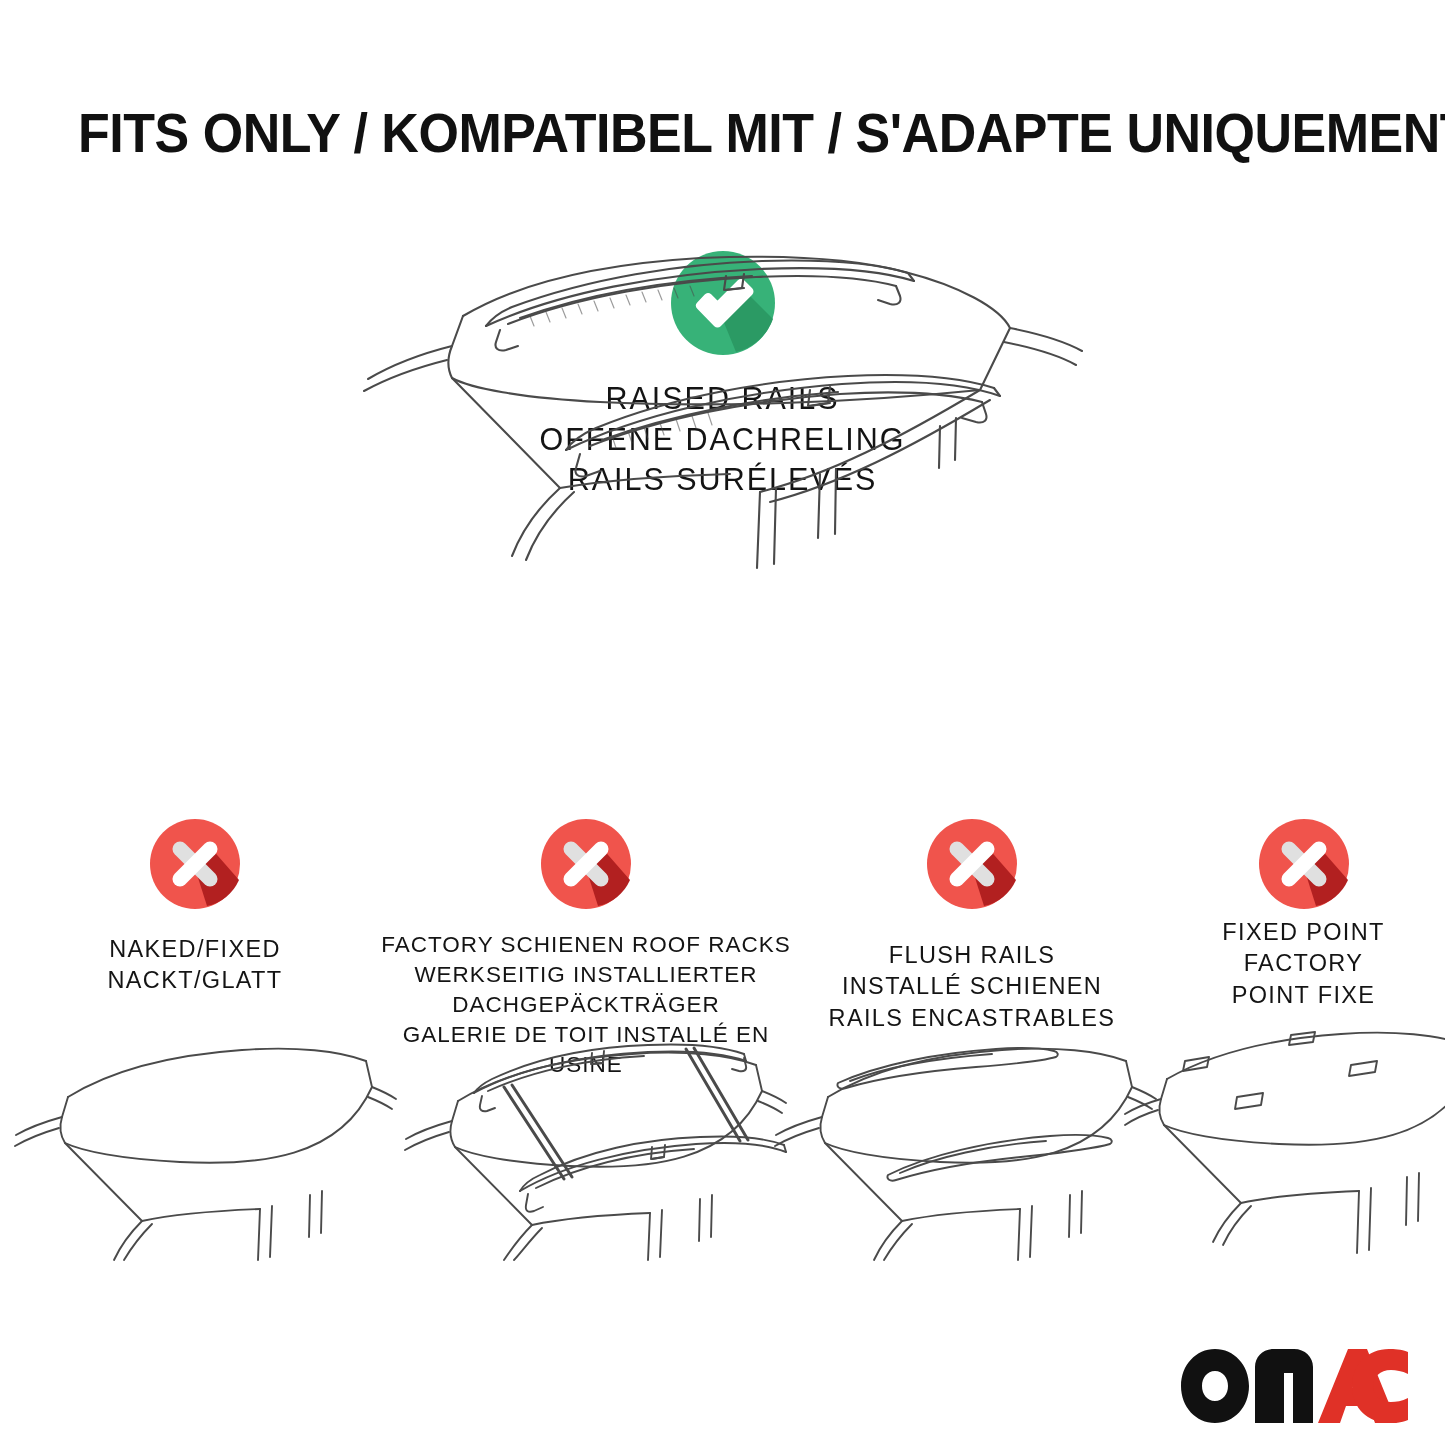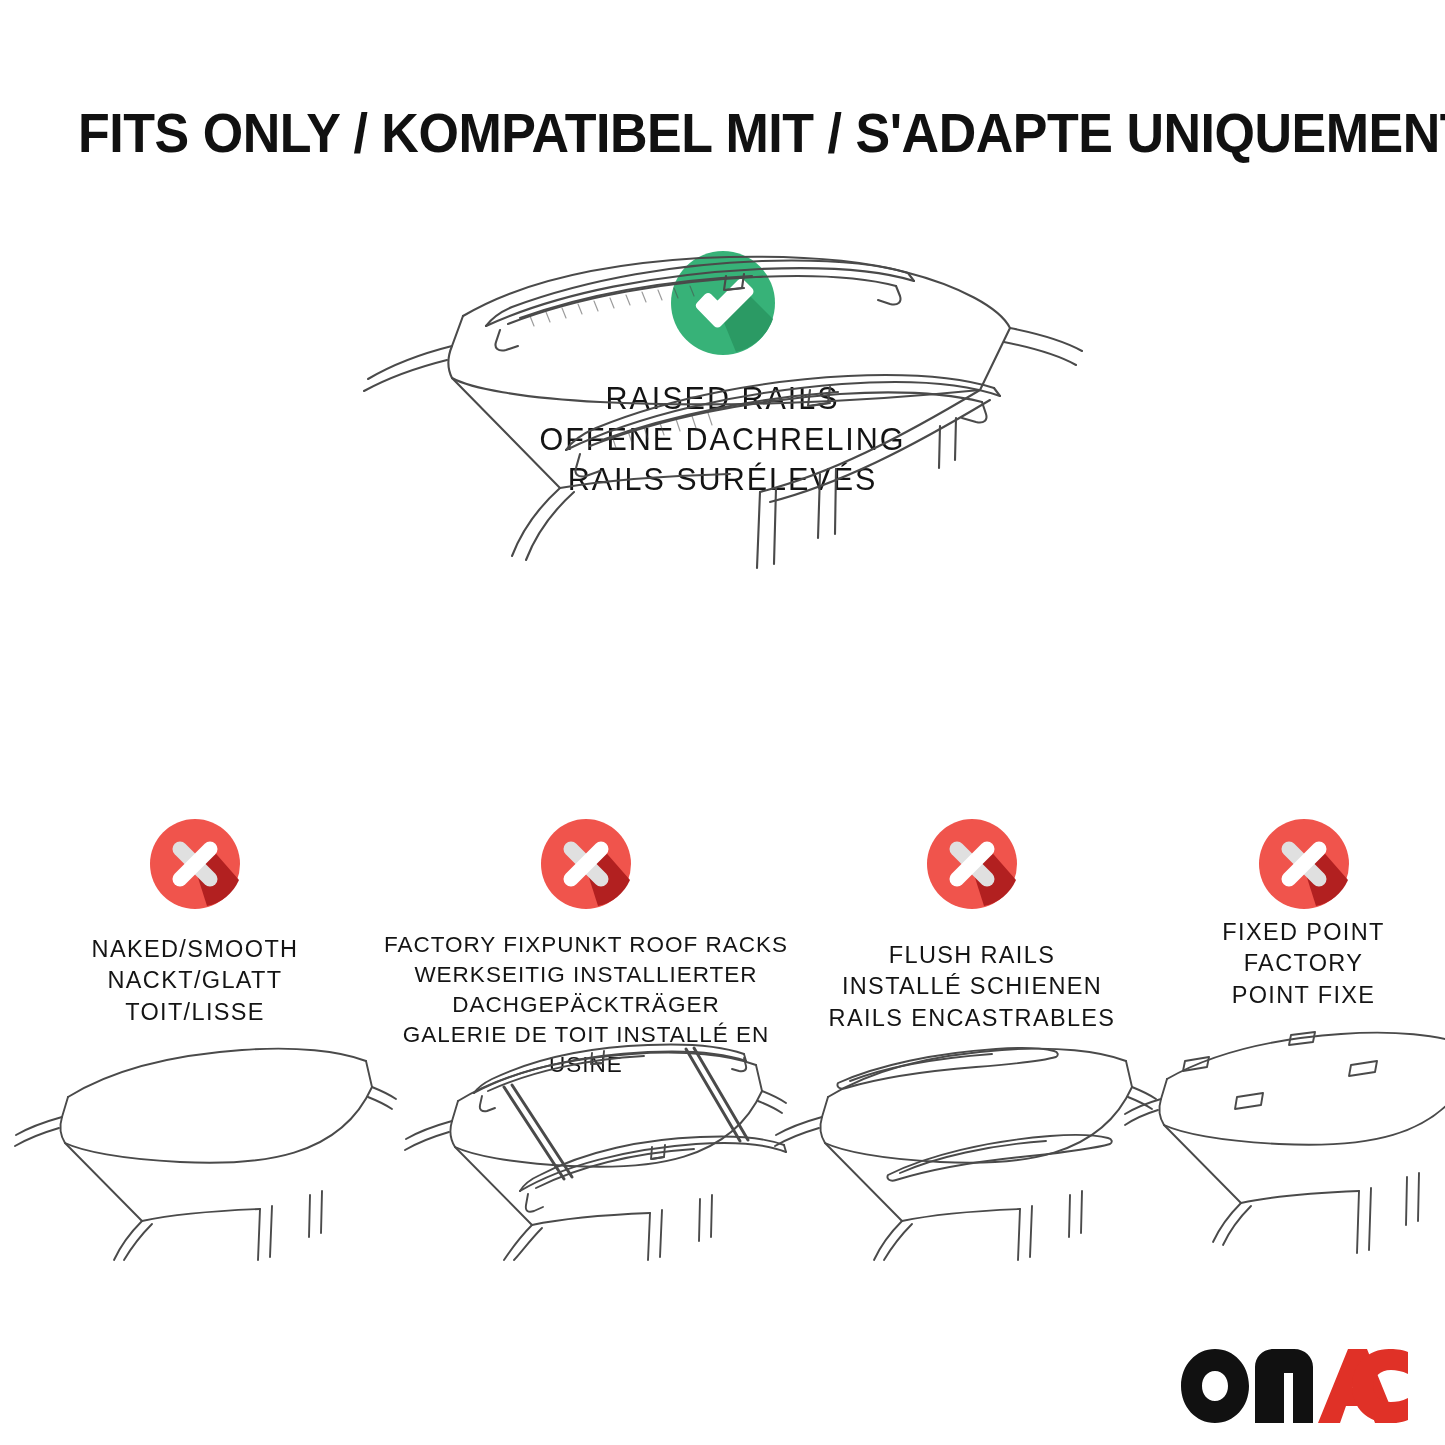--- a/index.html
+++ b/index.html
@@ -223,39 +223,38 @@
         <svg width="92" height="92" viewBox="0 0 92 92">
           <circle cx="46" cy="46" r="45" fill="#f0544c"></circle>
           <path d="M44 44 L62 30 L90 62 A45 45 0 0 1 58 88 Z" fill="#b22020"></path>
           <g stroke-linecap="round" stroke-width="15">
             <line x1="31" y1="31" x2="61" y2="61" stroke="#e0e0e0"></line>
             <line x1="31" y1="61" x2="61" y2="31" stroke="#ffffff"></line>
           </g>
         </svg>
       </div>
       <div class="label col-label">
-        <div>NAKED/SMOOTH</div>
+        <div>NAKED/FIXED</div>
         <div>NACKT/GLATT</div>
-        <div>TOIT/LISSE</div>
       </div>
     </div>
 
     <div class="col col-2">
       <div class="x-wrap">
         <svg width="92" height="92" viewBox="0 0 92 92">
           <circle cx="46" cy="46" r="45" fill="#f0544c"></circle>
           <path d="M44 44 L62 30 L90 62 A45 45 0 0 1 58 88 Z" fill="#b22020"></path>
           <g stroke-linecap="round" stroke-width="15">
             <line x1="31" y1="31" x2="61" y2="61" stroke="#e0e0e0"></line>
             <line x1="31" y1="61" x2="61" y2="31" stroke="#ffffff"></line>
           </g>
         </svg>
       </div>
       <div class="label col-label">
-        <div>FACTORY FIXPUNKT ROOF RACKS</div>
+        <div>FACTORY SCHIENEN ROOF RACKS</div>
         <div>WERKSEITIG INSTALLIERTER</div>
         <div>DACHGEPÄCKTRÄGER</div>
         <div>GALERIE DE TOIT INSTALLÉ EN USINE</div>
       </div>
     </div>
 
     <div class="col col-3">
       <div class="x-wrap">
         <svg width="92" height="92" viewBox="0 0 92 92">
           <circle cx="46" cy="46" r="45" fill="#f0544c"></circle>

